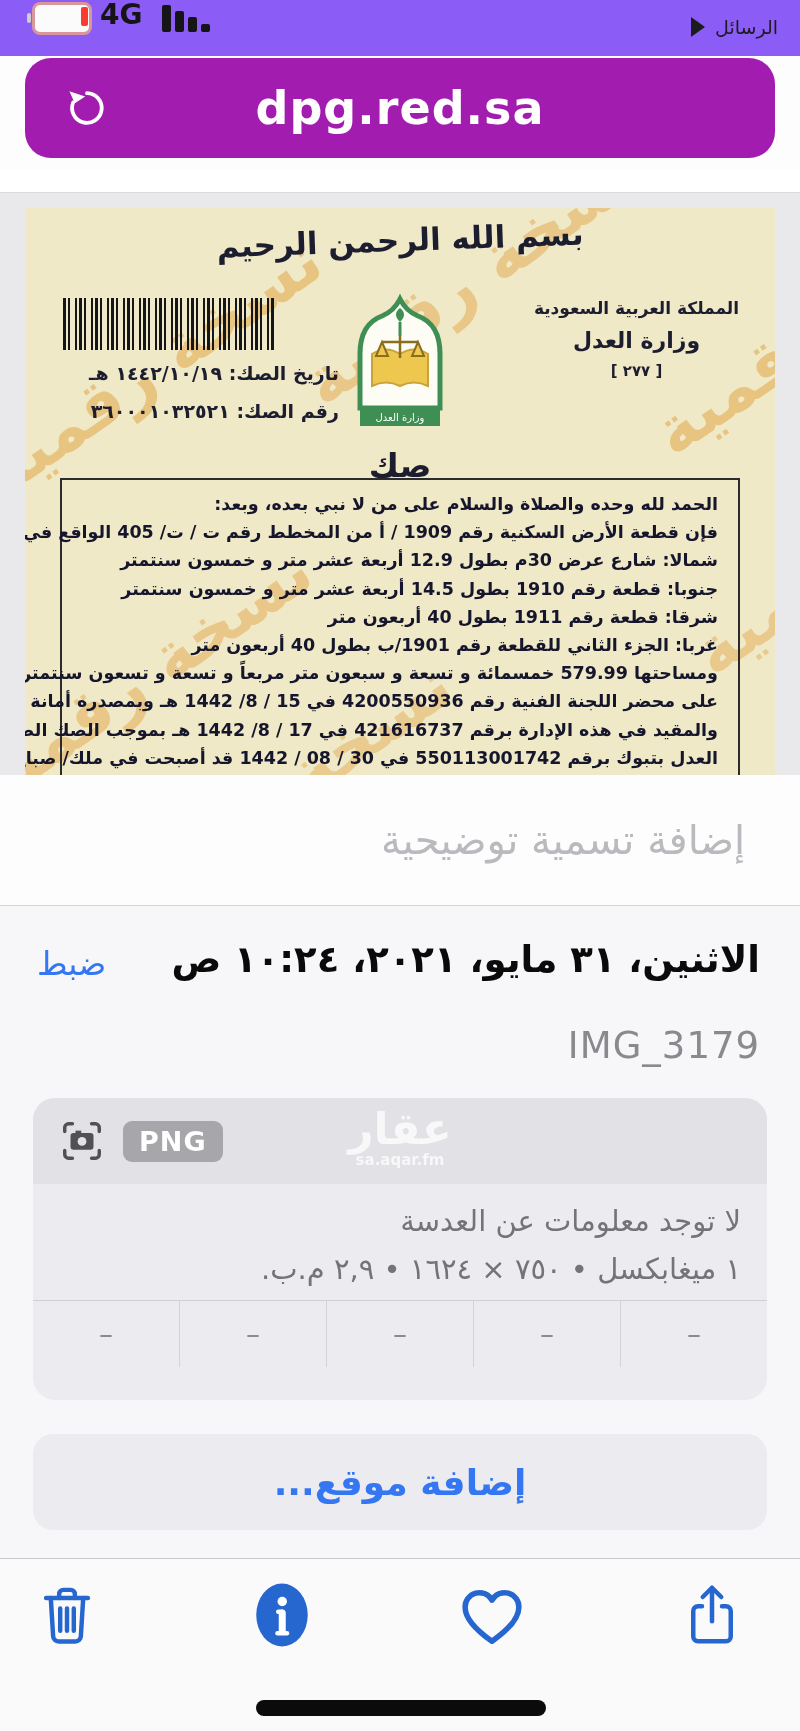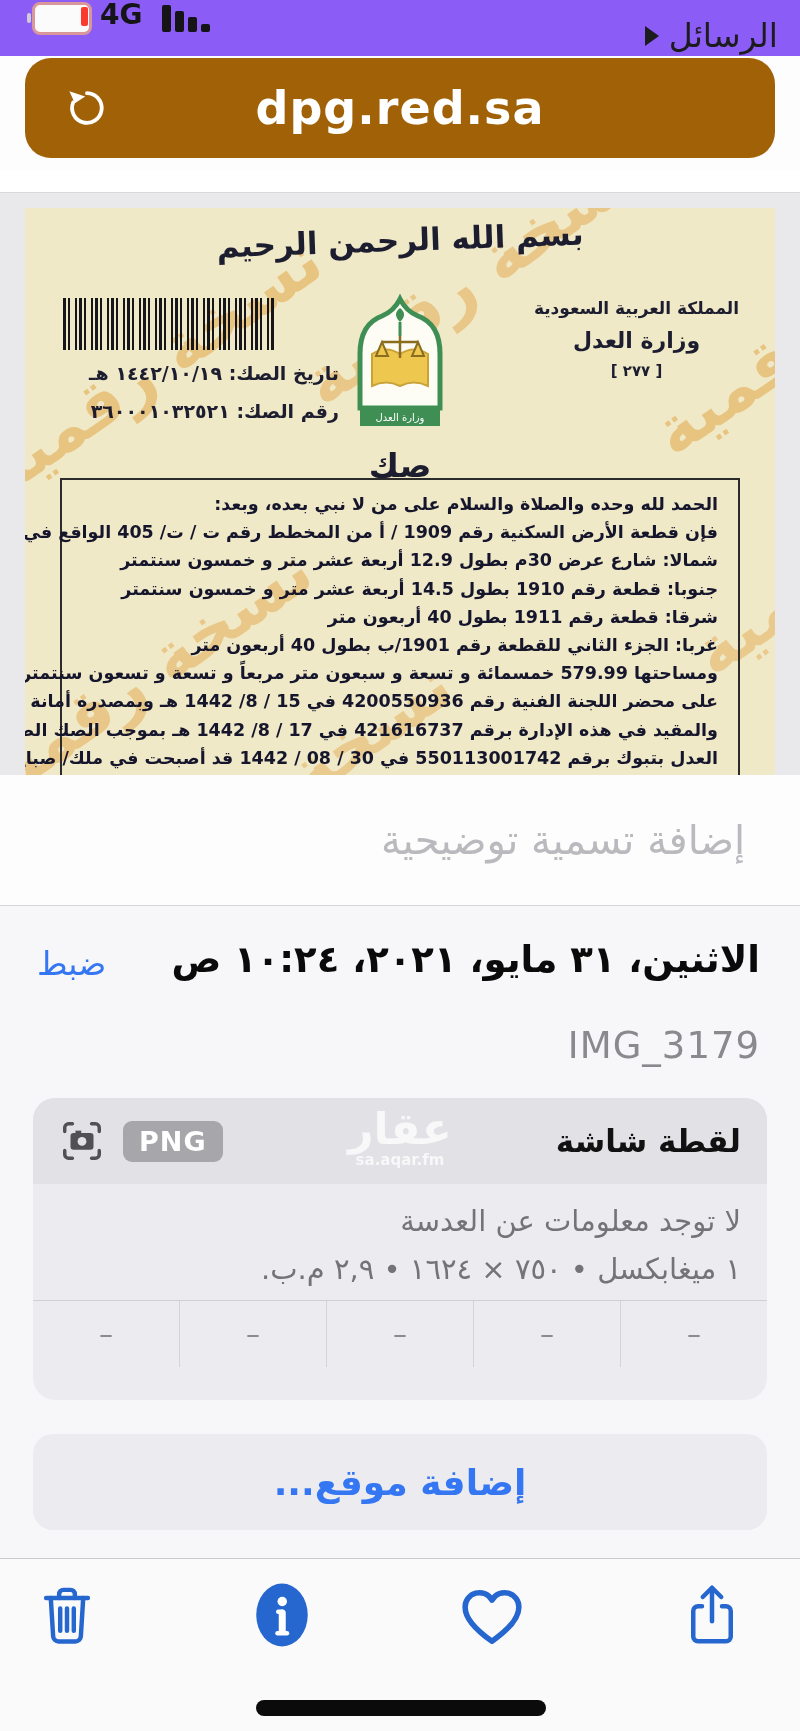--- a/index.html
+++ b/index.html
@@ -10,24 +10,24 @@
   
   .statusbar{left:0;top:0;width:800px;height:56px;background:#8b5cf6;}
   .battery{left:32px;top:2px;width:54px;height:27px;border:3px solid #d9969b;border-radius:8px;background:#fbfbfb;}
   .battery .fill{position:absolute;right:1px;top:2px;width:7px;height:19px;background:#fb3a30;border-radius:2px;}
   .battery .tip{position:absolute;left:-8px;top:8px;width:4px;height:10px;background:#cfcfd3;border-radius:2px;}
   .netlabel{left:100px;top:-2px;font-size:28px;font-weight:700;color:#151517;}
   .sigbars{left:162px;top:4px;width:70px;height:28px;display:flex;align-items:flex-end;gap:4px;}
   .sigbars i{display:block;width:9px;background:#151517;border-radius:2px;}
   .backctl{right:22px;top:16px;display:flex;align-items:center;gap:10px;cursor:pointer;}
   .backtri{width:0;height:0;border-top:10px solid transparent;border-bottom:10px solid transparent;border-left:14px solid #1c1c1e;}
-  .backlabel{font-size:33px;color:#1c1c1e;}
-
-  
-  .urlpill{left:25px;top:58px;width:750px;height:100px;background:#a16207;border-radius:26px;display:flex;align-items:center;justify-content:center;cursor:pointer;}
+  .backlabel{font-size:19px;color:#1c1c1e;}
+
+  
+  .urlpill{left:25px;top:58px;width:750px;height:100px;background:#a21caf;border-radius:26px;display:flex;align-items:center;justify-content:center;cursor:pointer;}
   .urlpill .reload{position:absolute;left:38px;top:26px;width:48px;height:48px;cursor:pointer;}
   .urltext{color:#fff;font-size:46px;font-weight:700;letter-spacing:1px;}
 
   
   .photo{left:0;top:170px;width:800px;height:605px;background:#fff;overflow:hidden;cursor:pointer;}
   .photo-line{position:absolute;left:0;top:22px;width:100%;height:1px;background:#d9d9db;}
   .photo-gray{position:absolute;left:0;top:23px;right:0;bottom:0;background:#e9e9ec;}
   .deed{position:absolute;left:25px;right:25px;top:38px;bottom:0;background:#f0e9c8;overflow:hidden;color:#1d1d30;}
   .wm{position:absolute;font-size:66px;font-weight:700;color:#e2a03c;opacity:.5;transform:rotate(-35deg);white-space:nowrap;pointer-events:none;}
   .bismillah{position:absolute;left:0;top:14px;width:100%;text-align:center;font-size:31px;font-weight:700;transform:rotate(-2deg);}
@@ -183,21 +183,20 @@
           </g>
           <rect x="8.6" y="6.6" width="3" height="1.8" fill="#505055"></rect>
           <rect x="6" y="7.8" width="12" height="8.8" rx="1.6" fill="#505055"></rect>
           <circle cx="12" cy="12.2" r="2.3" fill="#e1e1e6"></circle>
         </svg>
         <span class="pngbadge">PNG</span>
         <div class="aqarwm">
           <div class="big">عقار</div>
           <div class="small">sa.aqar.fm</div>
         </div>
-        <span class="shotlabel">لقطة شاشة</span>
       </div>
       <div class="cardbody">
         <div class="r">لا توجد معلومات عن العدسة</div>
         <div class="r">١ ميغابكسل • ٧٥٠ × ١٦٢٤ • ٢,٩ م.ب.</div>
       </div>
       <div class="carddiv"></div>
       <div class="dashrow">
         <div class="c">–</div>
         <div class="c">–</div>
         <div class="c">–</div>

